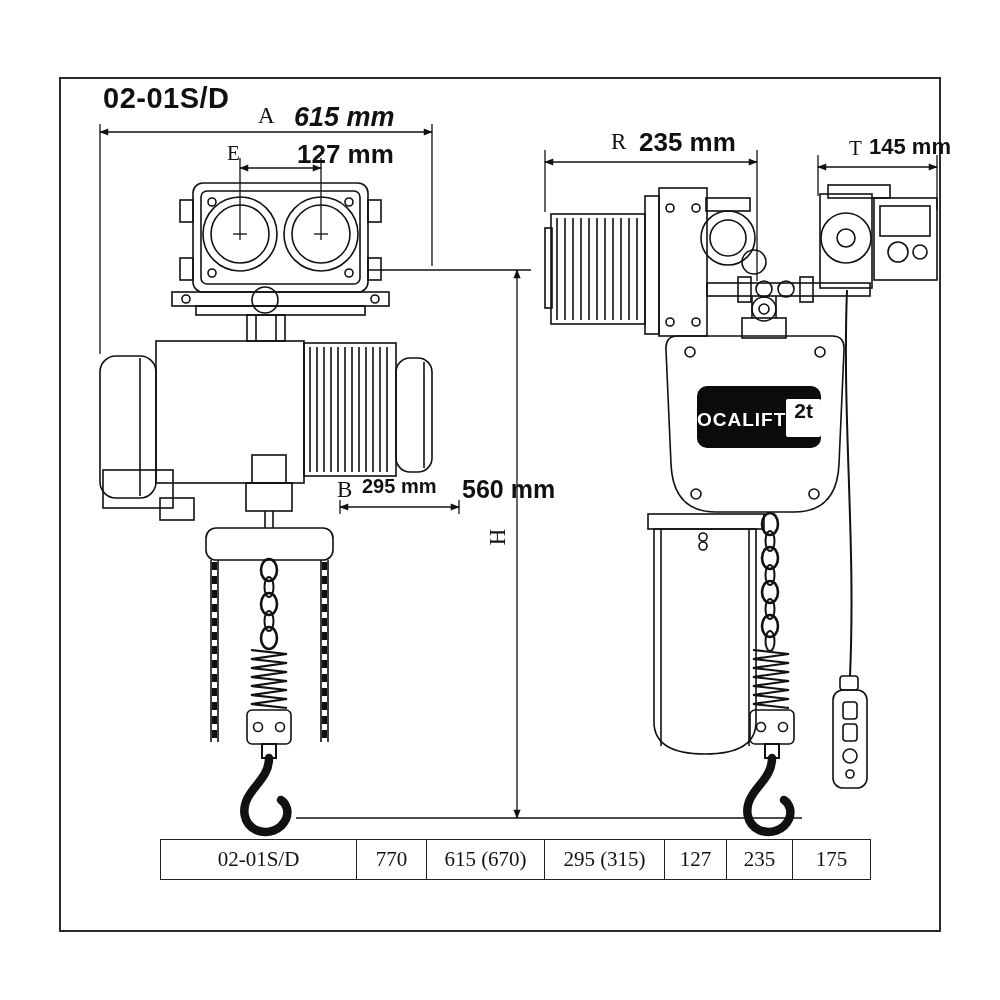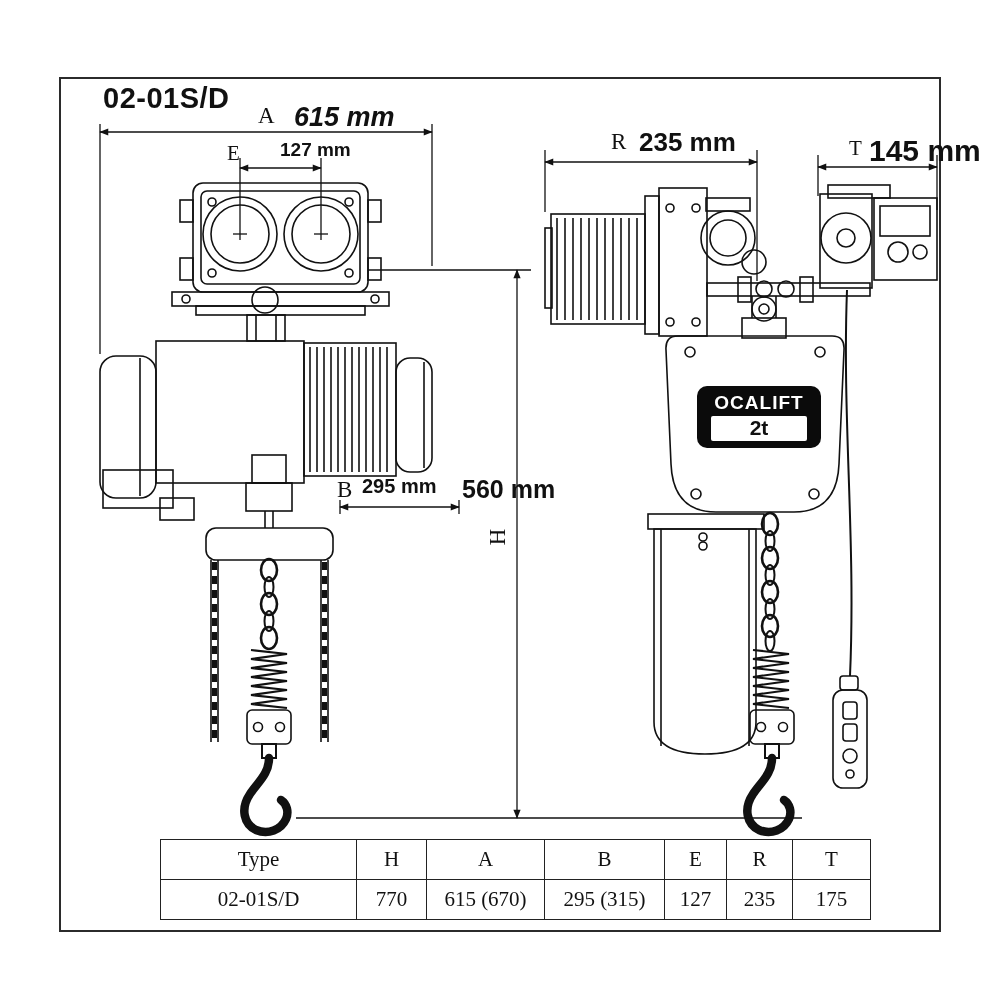--- a/index.html
+++ b/index.html
@@ -6,24 +6,24 @@
   html,body { width:1000px; height:1000px; background:#fff; }
   body { position:relative; font-family:"Liberation Sans",sans-serif; color:#111; overflow:hidden; }
   .frame { position:absolute; left:59px; top:77px; width:882px; height:855px; border:2px solid #2b2b2b; background:#fff; }
   .abs { position:absolute; white-space:nowrap; }
   .title { font-weight:bold; font-size:29px; letter-spacing:.5px; }
   .dimletter { font-family:"Liberation Serif",serif; font-size:23px; }
   .dimval { font-weight:bold; font-family:"Liberation Sans",sans-serif; }
   .rot90 { transform:rotate(90deg); transform-origin:center; }
   svg.art { position:absolute; left:0; top:0; }
   .hoist-label { position:absolute; left:697px; top:386px; width:124px; height:62px;
-    background:#0b0b0b; border-radius:10px; display:flex; flex-direction:column; align-items:center; }
+    background:#0b0b0b; border-radius:10px; display:flex; flex-direction:row; align-items:center; }
   .hoist-label .brand { color:#fff; font-weight:bold; font-size:19px; letter-spacing:1px; margin-top:6px; }
   .hoist-label .cap { background:#fff; color:#111; font-weight:bold; font-size:21px; line-height:24px;
-    border-radius:2px; margin-top:2px; width:96px; height:25px; text-align:center; }
+    border-radius:2px; margin-top:2px; width:96px; height:38px; text-align:center; }
   table.spec { position:absolute; left:160px; top:839px; border-collapse:collapse;
     font-family:"Liberation Serif",serif; font-size:21px; table-layout:fixed; background:#fff; }
   .spec th, .spec td { border:1.6px solid #222; text-align:center; height:40px; font-weight:normal; padding:0 2px; }
 </style>
 </head>
 <body>
 
 <div class="frame"></div>
 
 <svg class="art" width="1000" height="1000" viewBox="0 0 1000 1000">
@@ -229,27 +229,27 @@
     <line x1="517" y1="270" x2="517" y2="818" marker-start="url(#arr)" marker-end="url(#arr)"></line>
   </g>
 </svg>
 
 <div class="abs title" style="left:103px; top:82px;">02-01S/D</div>
 
 <div class="abs dimletter" style="left:258px; top:103px;">A</div>
 <div class="abs dimval" style="left:294px; top:102px; font-size:27px;font-style:italic;">615 mm</div>
 
 <div class="abs dimletter" style="left:227px; top:141px; font-size:21px;">E</div>
-<div class="abs dimval" style="left:280px; top:139px; font-size:19px;">127 mm</div>
+<div class="abs dimval" style="left:297px; top:139px; font-size:26px;">127 mm</div>
 
 <div class="abs dimletter" style="left:611px; top:129px;">R</div>
 <div class="abs dimval" style="left:639px; top:127px; font-size:26px;">235 mm</div>
 
 <div class="abs dimletter" style="left:849px; top:136px; font-size:21px;">T</div>
-<div class="abs dimval" style="left:869px; top:134px; font-size:30px;">145 mm</div>
+<div class="abs dimval" style="left:869px; top:134px; font-size:22px;">145 mm</div>
 
 <div class="abs dimletter" style="left:337px; top:477px;">B</div>
 <div class="abs dimval" style="left:362px; top:475px; font-size:20px;">295 mm</div>
 
 <div class="abs dimval" style="left:462px; top:475px; font-size:25px;">560 mm</div>
 <div class="abs dimletter rot90" style="left:489px; top:524px;">H</div>
 
 <div class="hoist-label">
   <div class="brand">OCALIFT</div>
   <div class="cap">2t</div>
@@ -259,29 +259,20 @@
   <colgroup>
     <col style="width:196px">
       <col style="width:70px">
       <col style="width:118px">
     <col style="width:120px">
       <col style="width:62px">
       <col style="width:66px">
       <col style="width:78px">
   </colgroup>
   <tbody>
-      <tr>
-    <th>Type</th>
-    <th>H</th>
-    <th>A</th>
-    <th>B</th>
-    <th>E</th>
-    <th>R</th>
-    <th>T</th>
-  </tr>
   <tr>
     <td>02-01S/D</td>
     <td>770</td>
     <td>615 (670)</td>
     <td>295 (315)</td>
     <td>127</td>
     <td>235</td>
     <td>175</td>
   </tr>
 </tbody>

